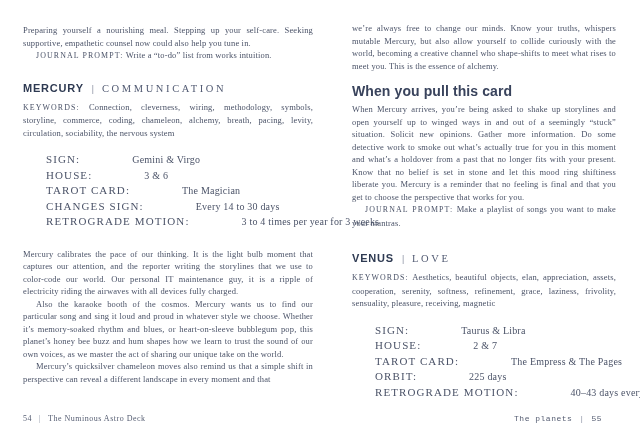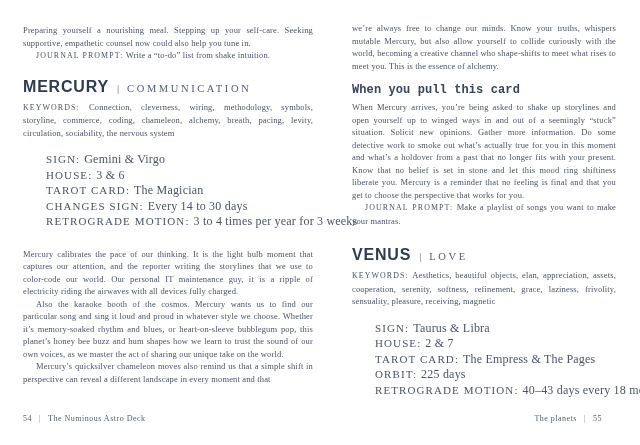--- a/index.html
+++ b/index.html
@@ -29,21 +29,21 @@
     font-size: 7.9px;
     letter-spacing: 1.1px;
     color: #4b5368;
   }
 
   .section-heading { white-space: nowrap; }
   .heading-left-gap { margin-top: 15px; }
   .planet-name {
     font-family: "Liberation Sans", sans-serif;
     font-weight: bold;
-    font-size: 16px;
+    font-size: 11px;
     letter-spacing: 0.8px;
     color: #2e3a52;
   }
   .heading-divider {
     font-size: 11px;
     color: #6a7288;
     margin: 0 8px;
     font-weight: normal;
   }
   .planet-theme {
@@ -57,59 +57,59 @@
   .keywords { margin-top: 5px; }
 
   .facts { margin-top: 12px; margin-left: 23px; }
   .fact { line-height: 13.6px; white-space: nowrap; }
   .fact-label {
     font-size: 11px;
     letter-spacing: 1.1px;
     color: #4b5368;
     margin-right: 4px;
   }
-  .fact-value { font-size: 12px; color: #4b5368; letter-spacing: 0.2px; }
+  .fact-value { font-size: 10px; color: #4b5368; letter-spacing: 0.2px; margin-left: 48px; }
 
   .mercury-body { margin-top: 19px; }
 
   .pull-heading {
-    font-family: Liberation Mono, monospace;
+    font-family: Liberation Sans, sans-serif;
     font-weight: bold;
-    font-size: 12px;
+    font-size: 14px;
     color: #39435c;
     margin-top: 11px;
     letter-spacing: 0.1px;
   }
   .pull-body { margin-top: 4px; }
   .venus-gap { margin-top: 19px; }
 
   .footer {
     position: absolute;
     top: 414px;
     font-size: 8px;
     color: #555d72;
     letter-spacing: 0.5px;
     white-space: nowrap;
   }
   .footer-left  { left: 23px; }
-  .footer-right { left: 352px; width: 250px; text-align: right; }
+  .footer-right { left: 352px; width: 250px; text-align: right; font-family: Liberation Mono, monospace; }
   .footer-divider { color: #8a91a3; margin: 0 7px; font-size: 7.5px; }
 </style>
 </head>
 <body>
 
 <div class="spread">
 
   <div class="page page-left">
 
     <div class="body-text">Preparing yourself a nourishing meal. Stepping up your self-care. Seeking supportive, empathetic counsel now could also help you tune in.</div>
 
     <div class="body-text indent">
       <span class="label-caps">JOURNAL PROMPT:</span>
-      <span>Write a “to-do” list from shake intuition.</span>
+      <span>Write a “to-do” list from works intuition.</span>
     </div>
 
     <div class="section-heading heading-left-gap">
       <span class="planet-name">MERCURY</span><span class="heading-divider">|</span><span class="planet-theme">COMMUNICATION</span>
     </div>
 
     <div class="body-text keywords">
       <span class="label-caps">KEYWORDS:</span>
       <span>Connection, cleverness, wiring, methodology, symbols, storyline, commerce, coding, chameleon, alchemy, breath, pacing, levity, circulation, sociability, the nervous system</span>
     </div>

